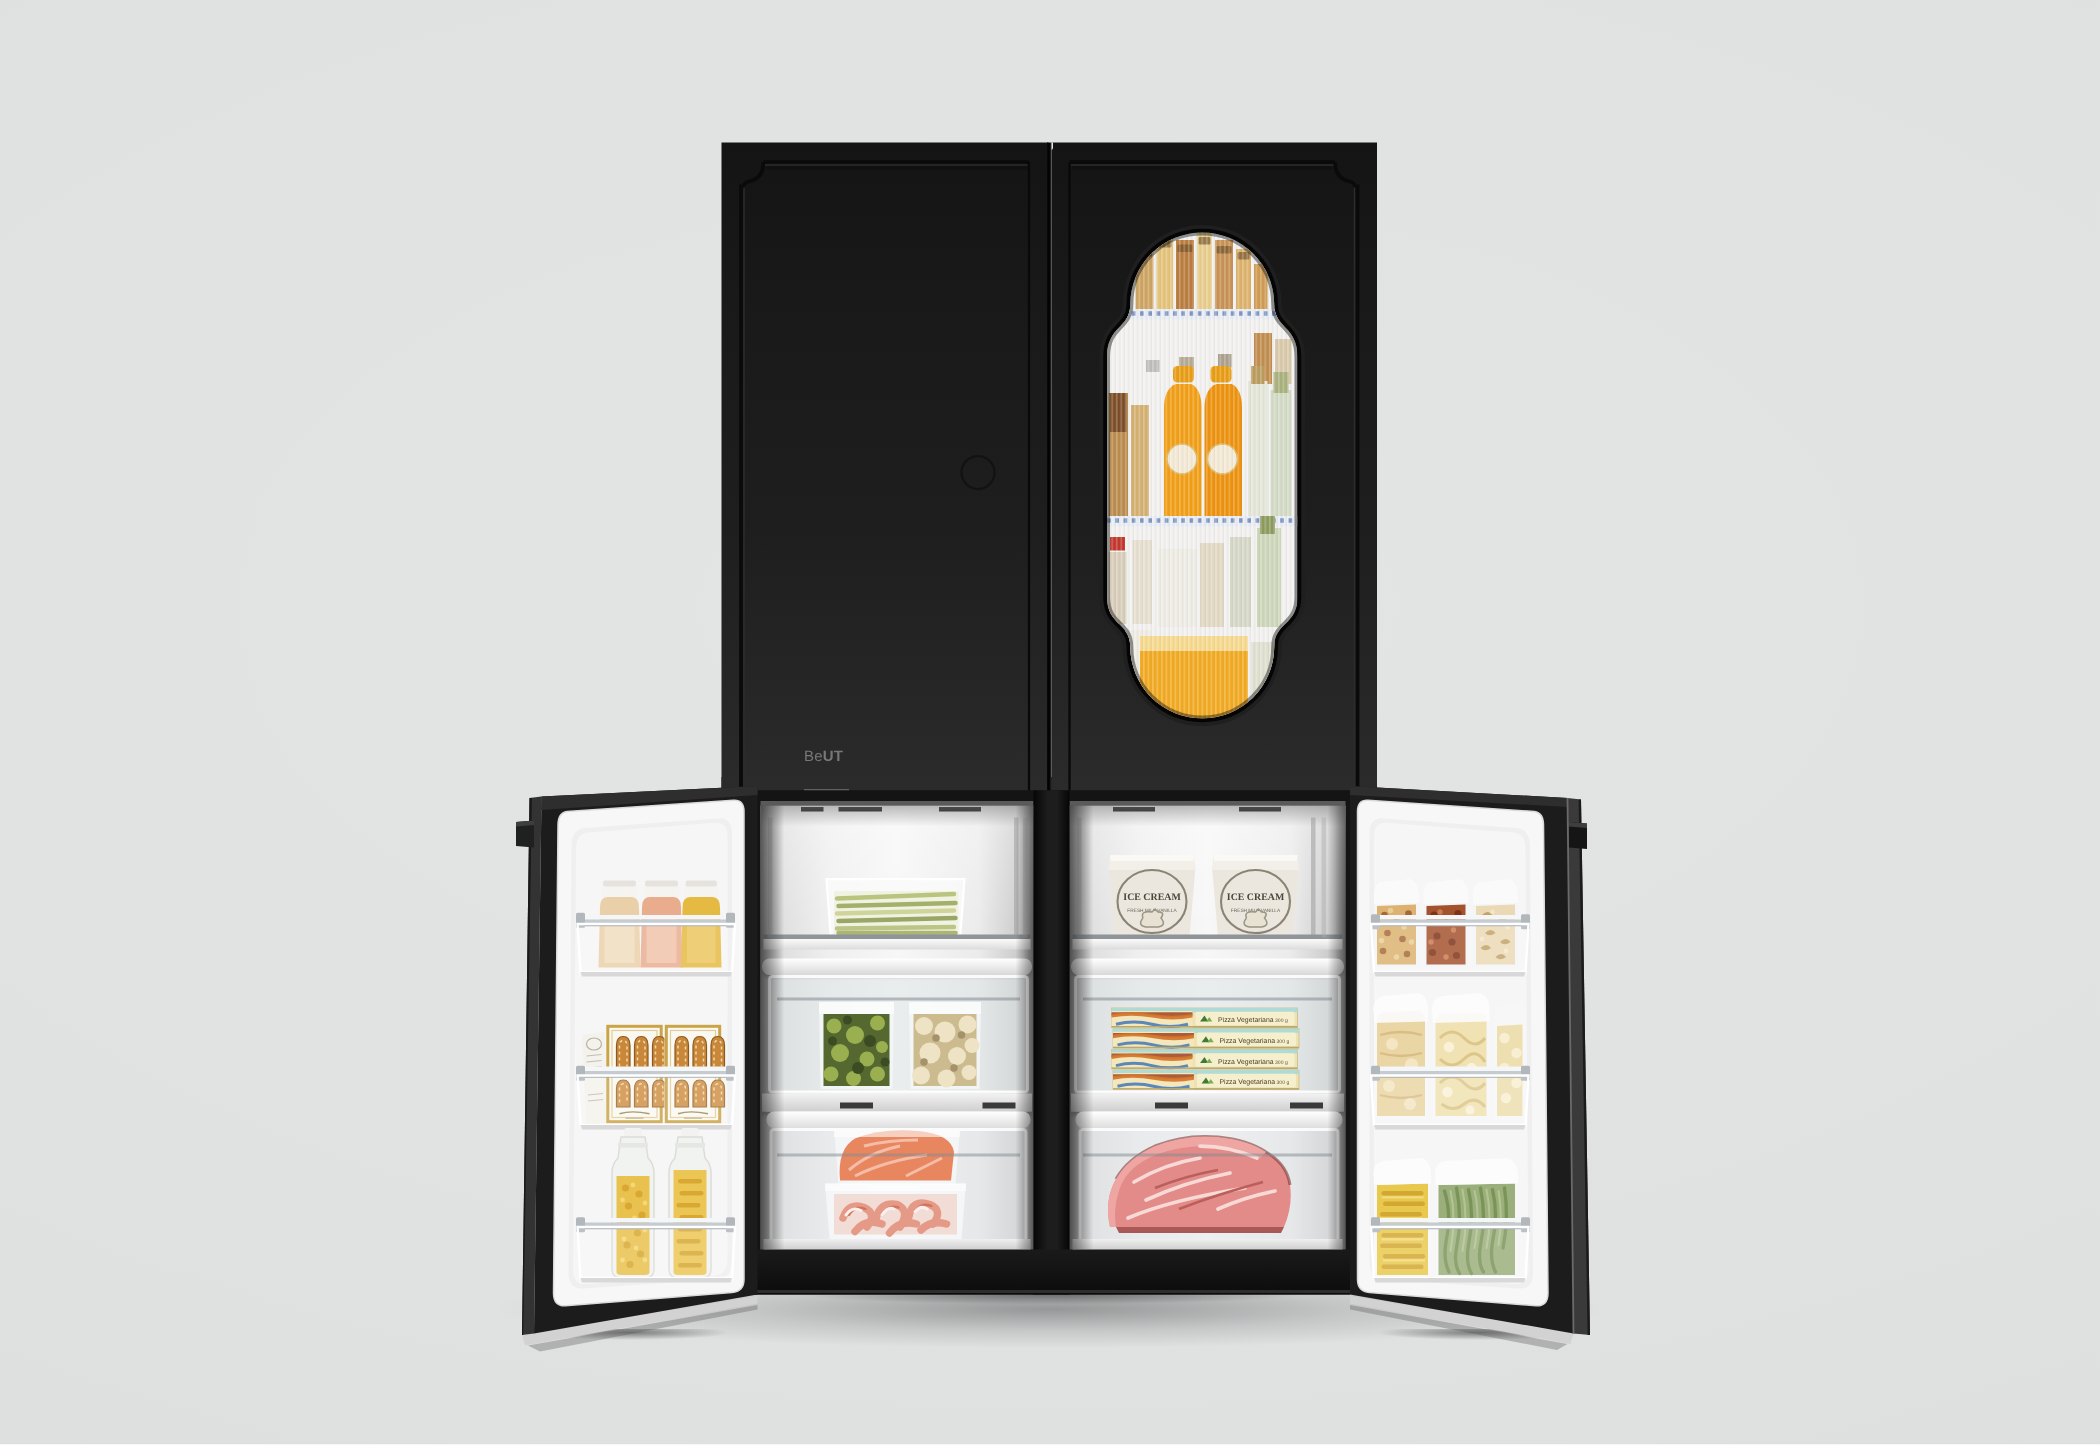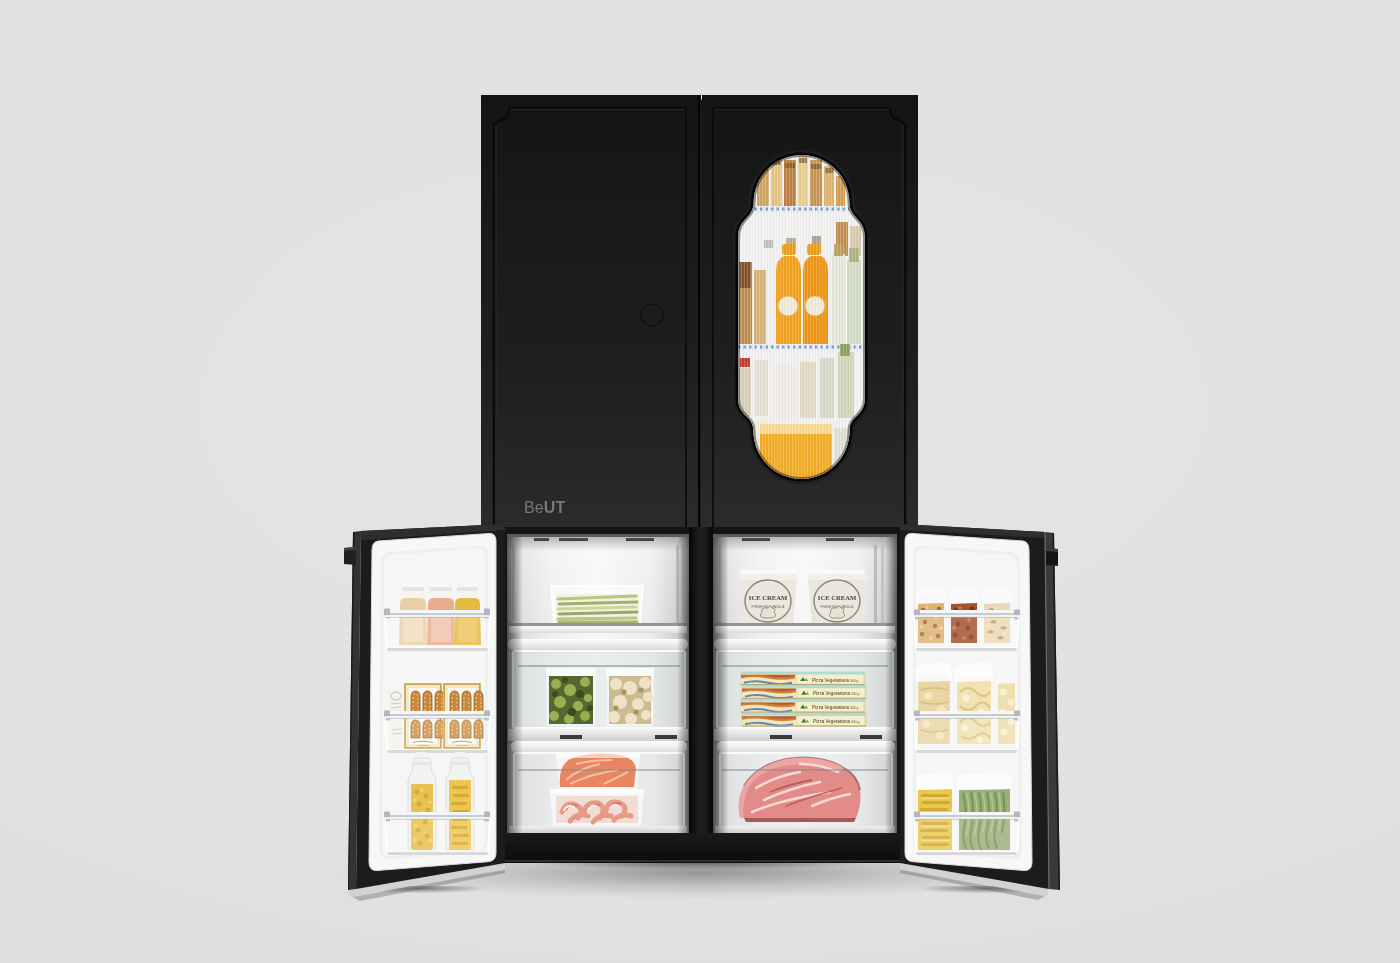--- a/index.html
+++ b/index.html
@@ -38,21 +38,21 @@
     <path d="M205 13 L205 432 M232 13 L232 432" stroke="#090909" stroke-width="1.5"></path>
   </g>
   <g fill="none" stroke="#2c2c2c" stroke-width="1">
     <path d="M29 15 L204 15 M15 30 L15 432"></path>
     <path d="M408 15 L233 15 M422 30 L422 432"></path>
   </g>
 
   <circle cx="171" cy="220" r="11" fill="none" stroke="rgba(0,0,0,0.35)" stroke-width="1.5"></circle>
 </svg>
 
-<div class="abs" style="left:524px;top:499px;width:30px;color:#787878;font-size:16px;letter-spacing:0.1px;border-bottom:1px solid #606060;padding-bottom:16px;"><span style="font-weight:400;">Be</span><span style="font-weight:700;">UT</span></div>
+<div class="abs" style="left:536px;top:499px;width:30px;color:#787878;font-size:10px;letter-spacing:0.1px;border-bottom:1px solid #606060;padding-bottom:16px;"><span style="font-weight:400;">Be</span><span style="font-weight:700;">UT</span></div>
 
 <svg class="abs" style="left:700px;top:130px;" width="210" height="370" viewBox="700 130 210 370">
   <defs>
     <clipPath id="winclip">
           <path d="M753.5 203 A48 48 0 1 1 849.5 203 C849.5 219 865 217 865 238 L865 398 C865 417 849.5 415 849.5 431 A48 48 0 1 1 753.5 431 C753.5 415 738 417 738 398 L738 238 C738 217 753.5 219 753.5 203 Z"></path>
         </clipPath>
     <pattern id="flute" width="3" height="8" patternUnits="userSpaceOnUse">
       <rect width="3" height="8" fill="rgba(255,255,255,0)"></rect>
       <rect x="0" width="1.1" height="8" fill="rgba(255,255,255,0.24)"></rect>
       <rect x="2.2" width="0.8" height="8" fill="rgba(160,160,170,0.12)"></rect>

